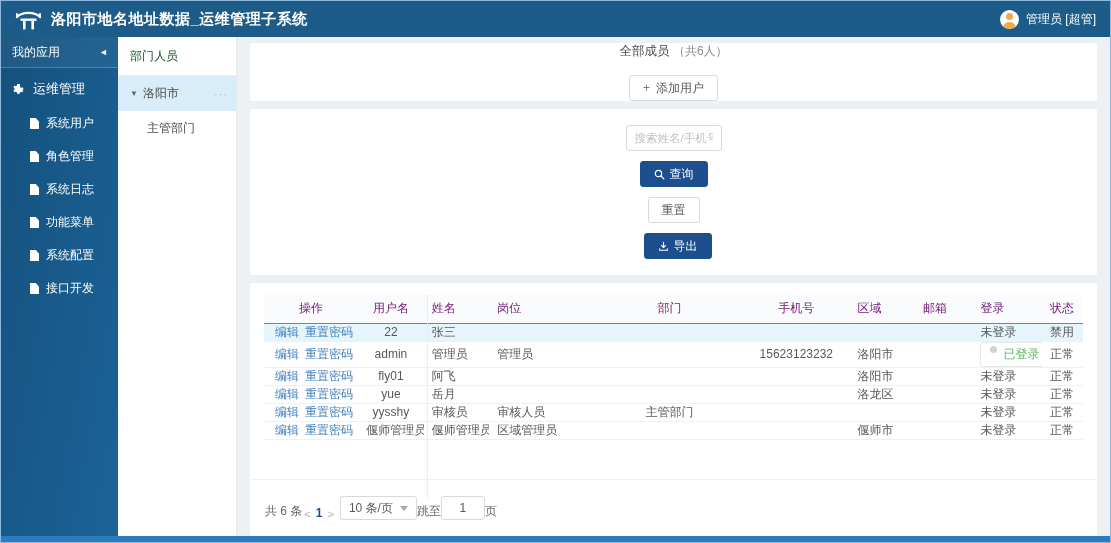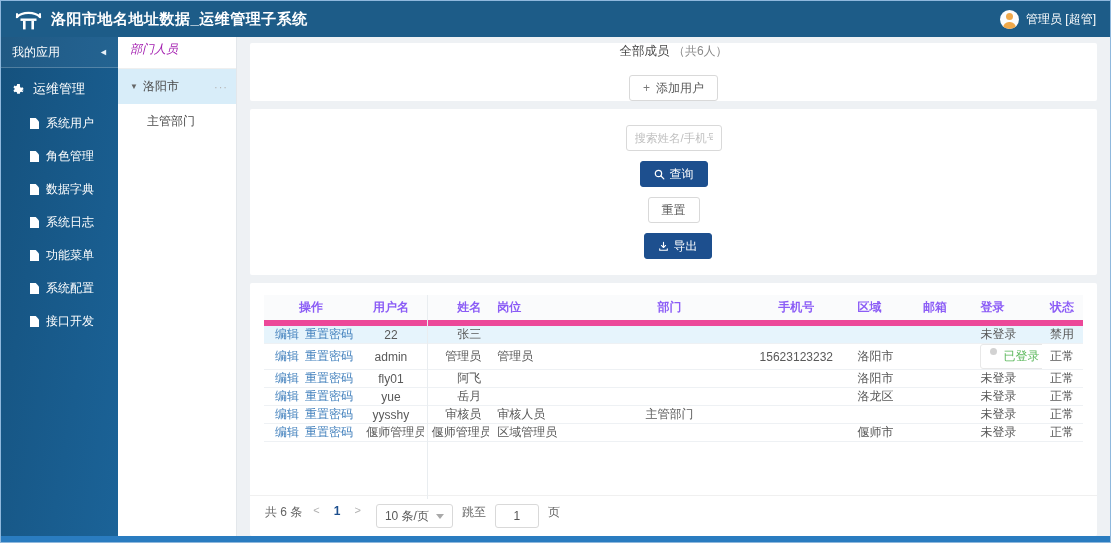--- a/index.html
+++ b/index.html
@@ -32,21 +32,21 @@
                  border-bottom:1px solid rgba(255,255,255,.22); }
   .collapse-arrow { font-size:9px; color:#e8f1f8; cursor:pointer; }
   .menu-group { display:flex; align-items:center; gap:8px; padding:12px 8px 9px 11px; font-size:13px; }
   .menu-item { display:flex; align-items:center; gap:7px; padding:8px 8px 8px 29px; cursor:pointer; }
   .doc-icon { width:9px; height:11px; background:#fff; flex:0 0 9px;
               clip-path:polygon(0 0,64% 0,100% 32%,100% 100%,0 100%); }
 
   
   .dept-panel { width:119px; flex:0 0 119px; background:#fff; border-right:1px solid #e3e7eb;
                 font-size:12px; color:#4a4a4a; }
-  .dept-header { padding:4px 12px 10px; border-bottom:1px solid #efefef; color:#a21caf;font-style:italic; }
+  .dept-header { padding:11px 12px 10px; border-bottom:1px solid #efefef; color:#14532d; }
   .tree-item { display:flex; align-items:center; padding:9px 8px 9px 12px; cursor:pointer; }
   .tree-item.selected { background:var(--selected-tree); }
   .tree-caret { font-size:8px; color:#666; margin-right:5px; }
   .tree-more { margin-left:auto; color:#b5b5b5; letter-spacing:1px; font-size:11px; }
   .tree-child { padding:9px 8px 9px 29px; cursor:pointer; }
 
   
   .content { flex:1; min-width:0; background:#eef1f4; padding:6px 13px 0 13px;
              display:flex; flex-direction:column; gap:8px; }
   .card { background:#fff; border-radius:2px;flex-direction:column; }
@@ -67,37 +67,37 @@
   .btn-primary { background:var(--accent); border:1px solid var(--accent); color:#fff; }
   .btn-default { background:#fff; border:1px solid #d9d9d9; color:#595959; }
   .btn-export { margin-left:8px; }
 
   .table-card { flex:1; min-height:0; display:flex; flex-direction:column;
                 padding-top:12px; position:relative; }
   .col-divider { position:absolute; left:177px; top:12px; bottom:37px; width:1px;
                  background:#e9edf0; }
   table { width:calc(100% - 28px); margin:0 14px; border-collapse:collapse; table-layout:fixed;
           font-size:12px; color:#595959; }
-  thead th { height:28px; background:#fafbfc; font-weight:700; color:#8b5cf6;
-             border-bottom:6px solid #ec4899; padding:0 8px; }
+  thead th { height:28px; background:#fafbfc; font-weight:400; color:#701a75;
+             border-bottom:1px solid #ec4899; padding:0 8px; }
   tbody td { height:16px; border-bottom:1px solid #eef1f4; padding:0 8px; overflow:hidden;
              white-space:nowrap; }
   tr.highlighted td { background:var(--selected-row); }
   .col-op{width:11.5%;text-align:center;} .col-username{width:8%;text-align:center;}
-  .col-name{width:8%;text-align:right;}  .col-post{width:13%;text-align:left;}
+  .col-name{width:8%;text-align:left;}  .col-post{width:13%;text-align:left;}
   .col-dept{width:18%;text-align:center;} .col-phone{width:13%;text-align:center;}
   .col-region{width:8%;text-align:left;}  .col-email{width:7%;text-align:left;}
   .col-login{width:8.5%;text-align:left;} .col-status{width:5%;text-align:left;}
   .op-link { color:var(--link); cursor:pointer; margin:0 3px; }
   .login-badge { display:inline-flex; align-items:flex-start; gap:6px; border:1px solid #e8e8e8;
                  border-radius:3px; padding:3px 9px; color:var(--login-green); background:#fff; }
   .login-badge .dot { width:7px; height:7px; border-radius:50%; background:#d2d2d2; }
 
   .pagination { margin-top:auto; flex:0 0 37px; border-top:1px solid #f0f0f0; display:flex;
-                align-items:flex-start; gap:9px; padding:8px 15px; font-size:12px; color:#666; }
+                align-items:flex-end; padding:16px 15px; font-size:12px; color:#666; }
   .page-arrow { color:#b0b0b0; font-size:11px; padding:0 2px; cursor:pointer; }
   .page-num { color:var(--accent); font-weight:600; padding:0 3px; cursor:pointer; }
   .page-size { display:flex; align-items:center; gap:7px; border:1px solid #d9d9d9; border-radius:3px;
                height:24px; padding:0 8px; color:#595959; cursor:pointer; margin-left:4px; }
   .chevron-down { width:0; height:0; border-left:4px solid transparent; border-right:4px solid transparent;
                   border-top:5px solid #a9a9a9; }
   .jump-input { width:44px; height:24px; border:1px solid #d9d9d9; border-radius:3px;
                 text-align:center; font-size:12px; color:#555; outline:none; }
 
   .bottom-strip { flex:0 0 6px; background:var(--bottom-strip); }
@@ -139,24 +139,20 @@
         <span>运维管理</span>
       </div>
       <div>
           <div class="menu-item">
             <span class="doc-icon"></span>
             <span>系统用户</span>
           </div>
           <div class="menu-item">
             <span class="doc-icon"></span>
             <span>角色管理</span>
-          </div>
-          <div class="menu-item">
-            <span class="doc-icon"></span>
-            <span>数据字典</span>
           </div>
           <div class="menu-item">
             <span class="doc-icon"></span>
             <span>系统日志</span>
           </div>
           <div class="menu-item">
             <span class="doc-icon"></span>
             <span>功能菜单</span>
           </div>
           <div class="menu-item">

